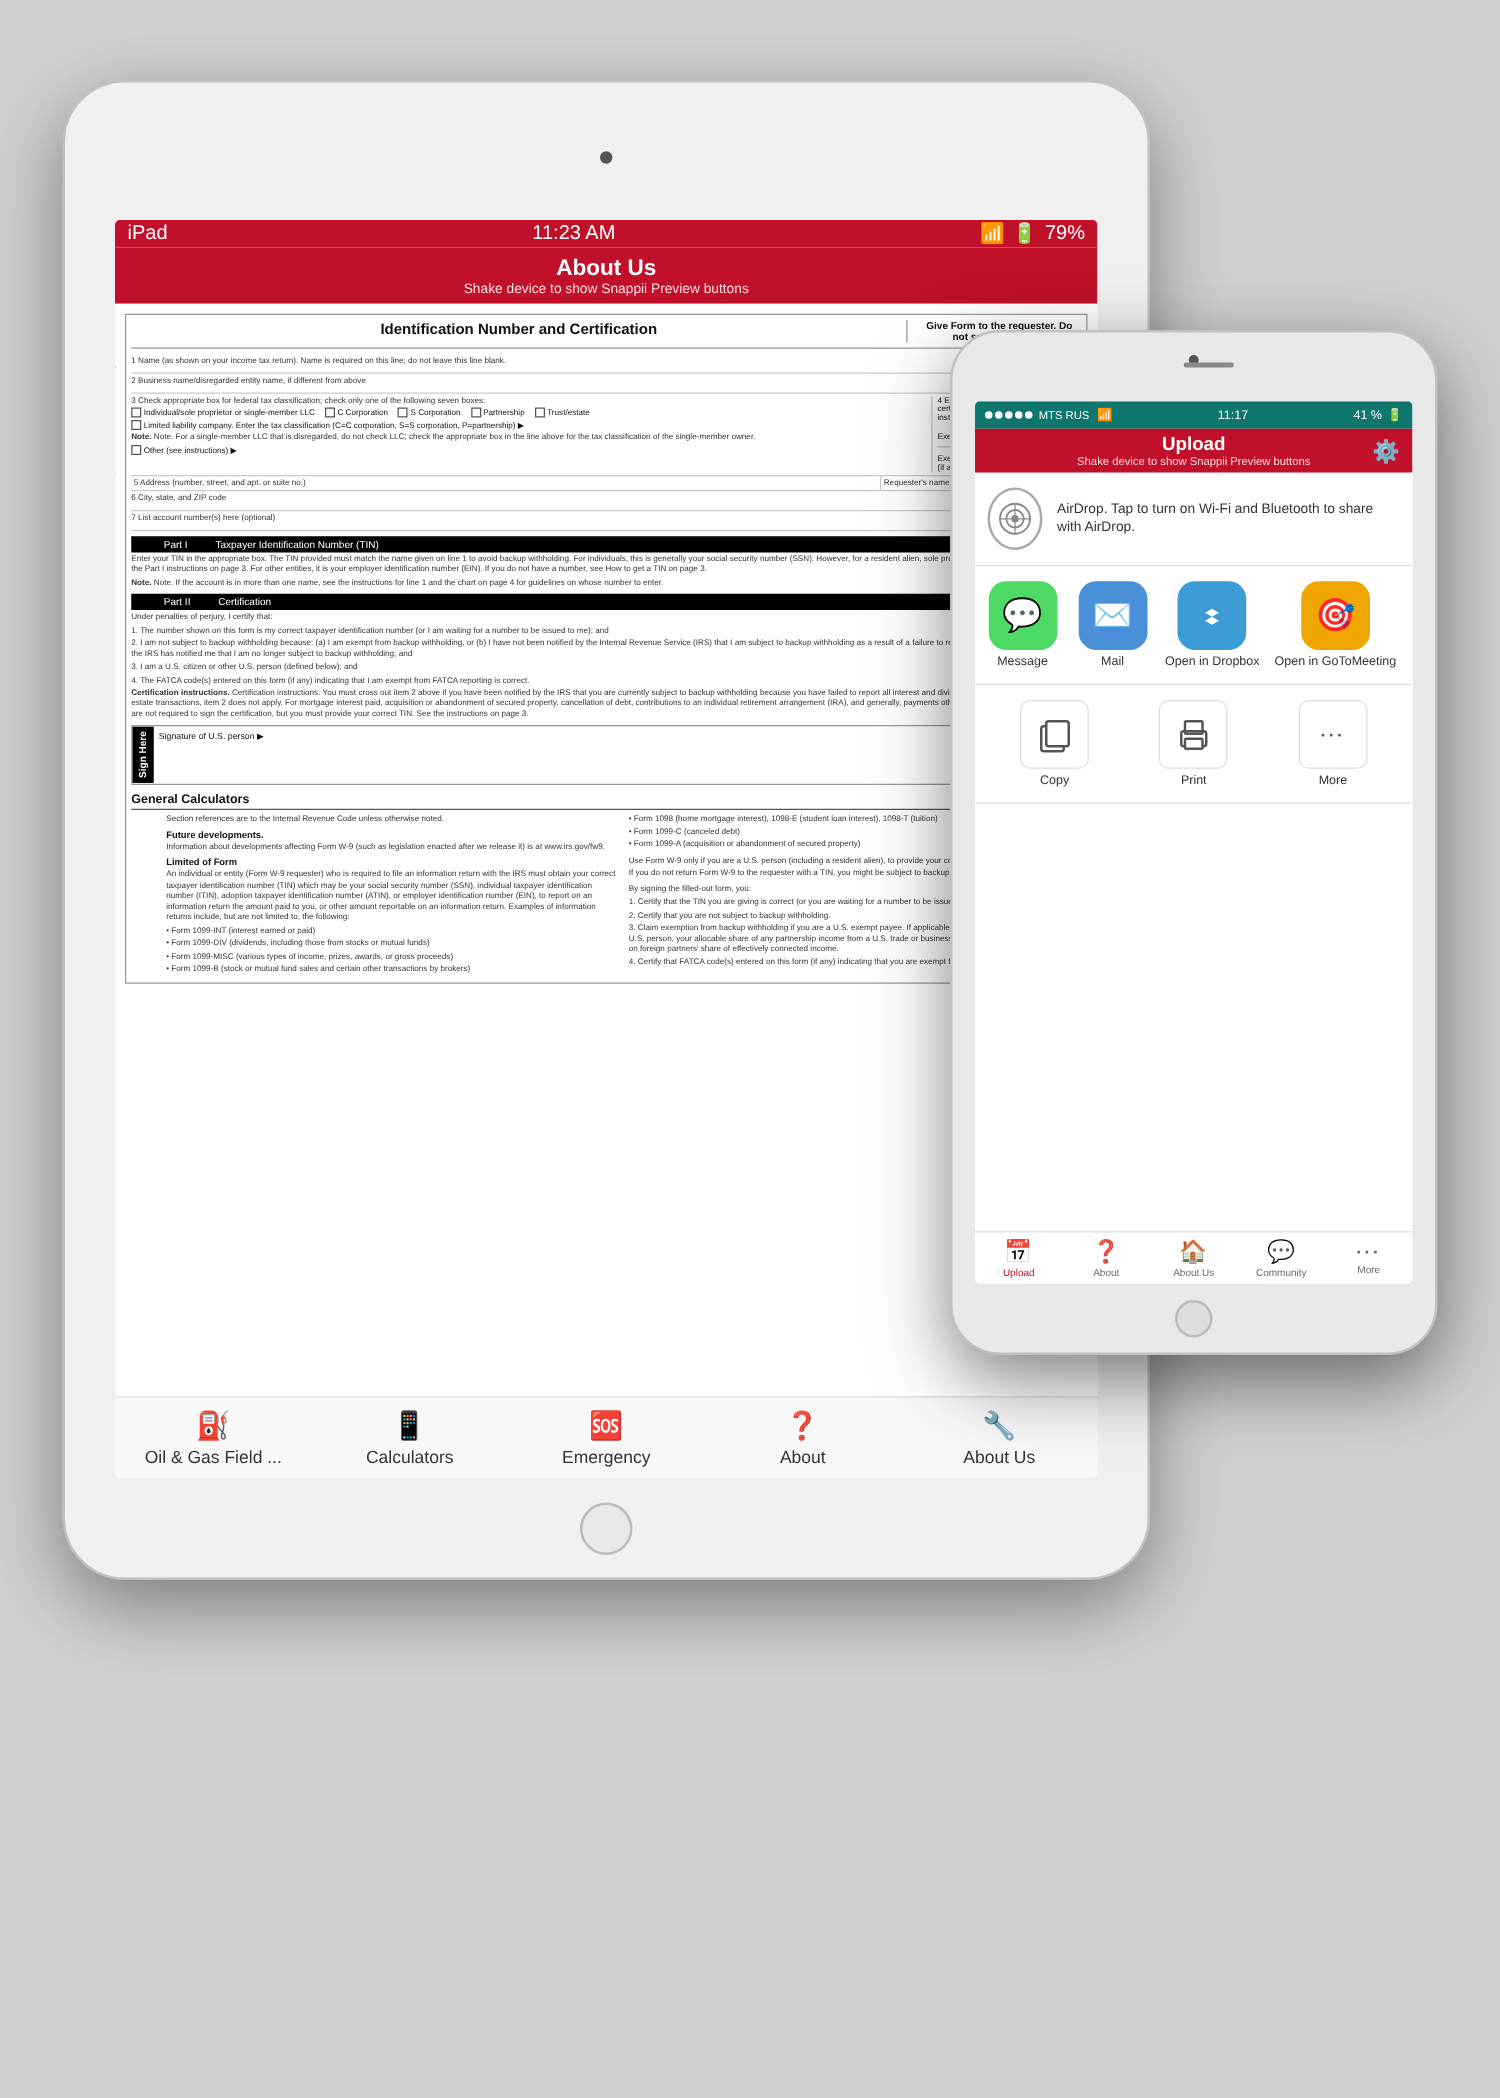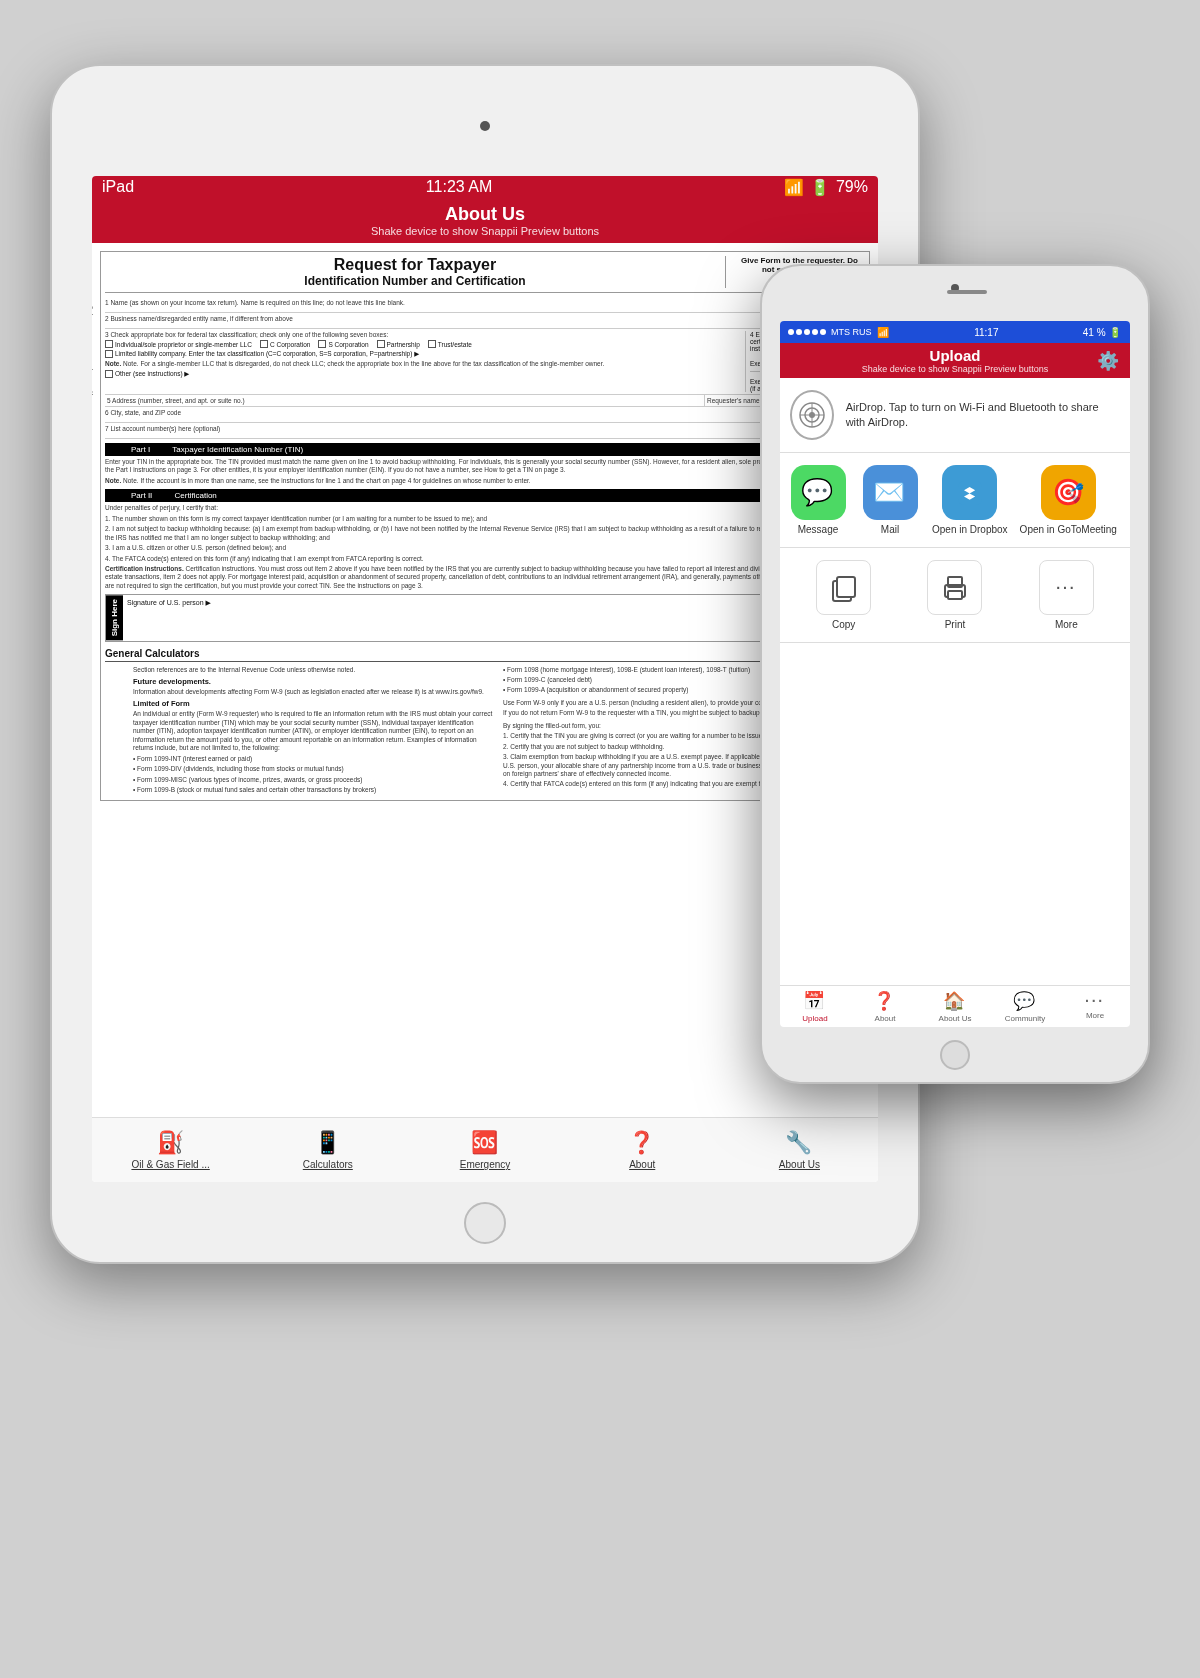--- a/index.html
+++ b/index.html
@@ -263,23 +263,22 @@
       flex-direction: column;
       align-items: center;
       justify-content: center;
       gap: 3px;
       cursor: pointer;
     }
     .ipad-nav-icon {
       font-size: 22px;
     }
     .ipad-nav-label {
-      font-size: 10px;
+      font-size: 14px;
       color: #333;
-      text-decoration: underline;
     }
 
     
     .iphone {
       position: absolute;
       right: 0;
       top: 200px;
       width: 390px;
       height: 820px;
       background: #e8e8e8;
@@ -327,21 +326,21 @@
       transform: translateX(-50%);
       width: 30px;
       height: 30px;
       border-radius: 50%;
       border: 2px solid #bbb;
       background: #ddd;
     }
 
     
     .iphone-status {
-      background: #1d4ed8;
+      background: #0f766e;
       color: white;
       display: flex;
       justify-content: space-between;
       align-items: center;
       padding: 2px 8px;
       font-size: 10px;
       height: 22px;
     }
     .iphone-status-left { display: flex; gap: 2px; align-items: center; }
     .iphone-status-right { display: flex; gap: 4px; align-items: center; }
@@ -536,21 +535,20 @@
       <div class="ipad-header">
         <div class="ipad-header-title">About Us</div>
         <div class="ipad-header-sub">Shake device to show Snappii Preview buttons</div>
       </div>
 
       <div class="ipad-doc">
         <div class="w9-form">
 
           <div class="w9-header">
             <div class="w9-title">
-              <div class="w9-title-main">Request for Taxpayer</div>
               <div class="w9-title-sub">Identification Number and Certification</div>
             </div>
             <div class="w9-give-form">Give Form to the requester. Do not send to the IRS.</div>
           </div>
 
           <div class="relative-pos">
             <div class="side-label">Print or type  See Specific Instructions on page 2.</div>
             <div class="w9-field-row">
               <div class="w9-field-label">1  Name (as shown on your income tax return). Name is required on this line; do not leave this line blank.</div>
             </div>

